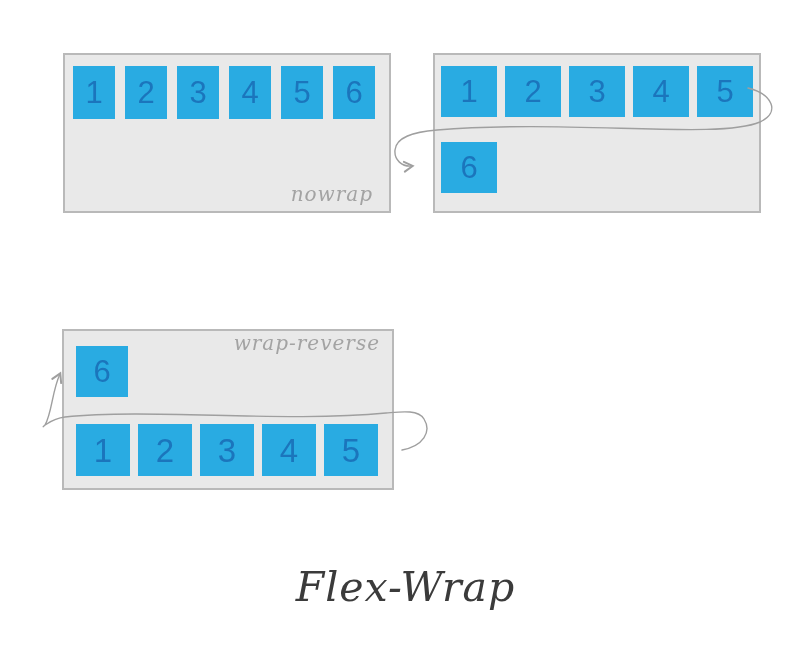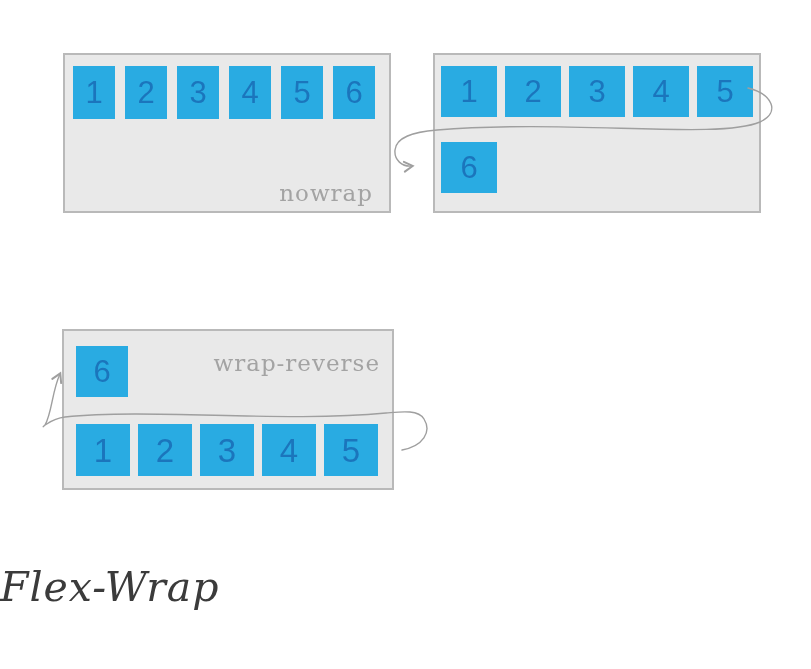--- a/index.html
+++ b/index.html
@@ -42,35 +42,36 @@
     line-height: 1;
   }
   .item-nw { width: 42px; height: 53px; }
   .item-w  { width: 56px; height: 51px; }
   .item-r1 { width: 52px; height: 51px; }
   .item-r2 { width: 54px; height: 52px; font-size: 33px; }
 
   .panel-label {
     position: absolute;
     font-family: "DejaVu Serif", serif;
+    font-style: italic;
     color: var(--label-gray, #a3a3a3);
-    font-size: 23px;
+    font-size: 20px;
     letter-spacing: 1px;
     white-space: nowrap;
   }
   #panel-nowrap .panel-label       { right: 16px; bottom: 5px; }
   #panel-wrap .panel-label         { right: 13px; bottom: 5px; }
-  #panel-wrap-reverse .panel-label { right: 12px; top: 19px; }
+  #panel-wrap-reverse .panel-label { right: 12px; top: 0; }
 
   .diagram-title {
     position: absolute;
     left: 0;
     right: 0;
     top: 563px;
-    text-align: left;
+    text-align: center;
     font-family: "DejaVu Serif", serif;
     font-style: italic;
     font-size: 41px;
     letter-spacing: 1px;
     color: var(--title-color, #3b3b3b);
   }
 
   .arrows {
     position: absolute;
     left: 0;

